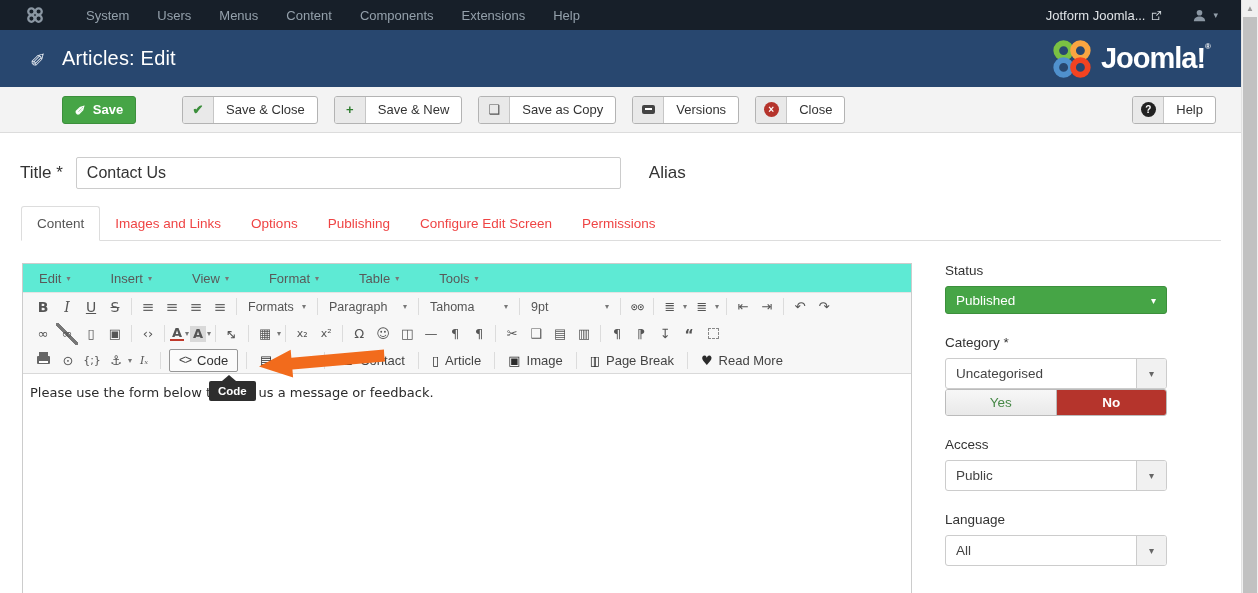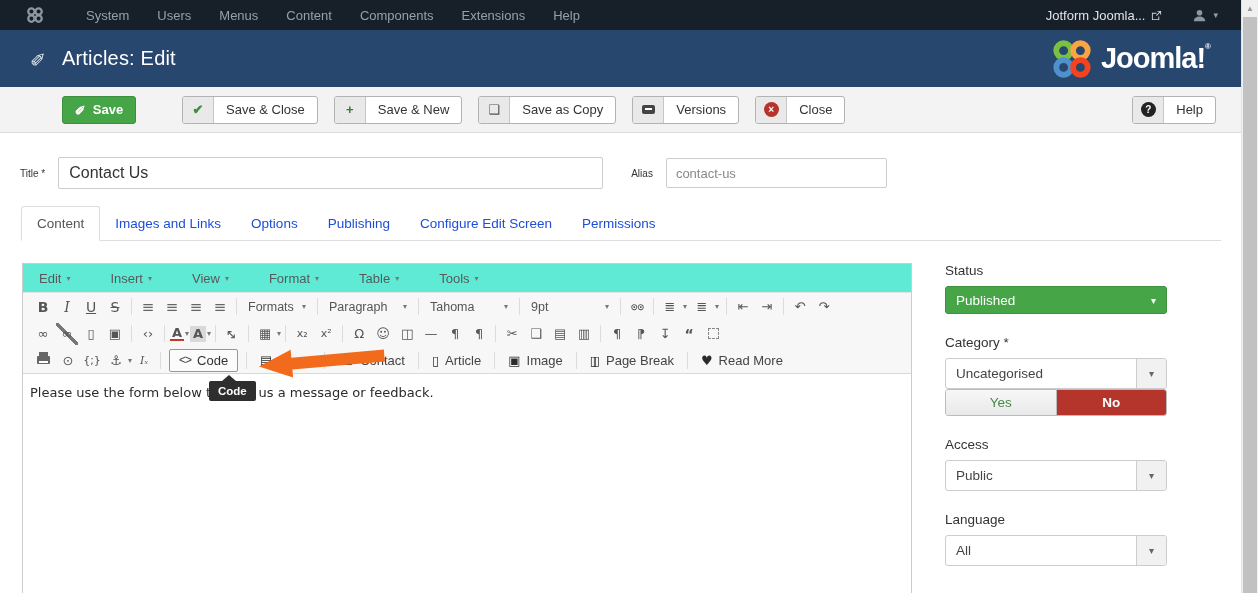--- a/index.html
+++ b/index.html
@@ -36,29 +36,29 @@
   .ic-copy { color:#555; }
   .ic-archive { width:13px; height:9px; background:#444; border-radius:2px; position:relative; }
   .ic-archive::after { content:""; position:absolute; left:3px; right:3px; top:3px; height:2px; background:#fff; }
   .circle-ic { width:15px; height:15px; border-radius:50%; display:flex; align-items:center; justify-content:center; color:#fff; font-size:10px; font-weight:bold; }
   .circle-red { background:#b5342c; }
   .circle-dark { background:#222; }
   .btn-help { position:absolute; right:42px; margin-right:0; }
 
   
   .form-row { display:flex; align-items:center; margin:24px 20px 0 20px; }
-  .form-row .flabel { font-size:10px; color:#333; }
+  .form-row .flabel { font-size:17px; color:#333; }
   .title-label { margin-right:13px; }
   .title-input { width:545px; height:32px; border:1px solid #ccc; border-radius:2px; padding:0 10px; font-size:16px; color:#333; font-family:"Liberation Sans",sans-serif; }
   .alias-label { margin-left:28px; margin-right:13px; }
   .alias-input { width:221px; height:30px; border:1px solid #ccc; border-radius:2px; padding:0 9px; font-size:13px; color:#888; font-family:"Liberation Sans",sans-serif; }
 
   
   .tabs { display:flex; align-items:flex-end; margin:17px 37px 0 21px; border-bottom:1px solid #ddd; }
-  .tab { font-size:13.5px; color:#1d4ed8; padding:9px 15px; cursor:pointer; }
+  .tab { font-size:13.5px; color:#ef4444; padding:9px 15px; cursor:pointer; }
   .tab.active { color:#555; background:#fff; border:1px solid #ddd; border-bottom:1px solid #fff; border-radius:3px 3px 0 0; margin-bottom:-1px; }
 
   
   .main { display:flex; align-items:flex-start; padding:22px 0 0 22px; }
 
   
   .editor { width:890px; border:1px solid #ccc; background:#fff; }
   .ed-menubar { display:flex; align-items:center; height:29px; padding:0 16px; gap:40px; background:#5eead4; border-bottom:1px solid #e4e4e4; }
   .ed-menu { font-size:13px; color:#595959; display:inline-flex; align-items:center; gap:5px; cursor:pointer; }
   .ed-menu .caret { font-size:8px; color:#777; }
@@ -203,21 +203,20 @@
         <span class="circle-ic circle-dark">?</span>
       </span>
     <span class="lbl">Help</span>
   </div>
 </div>
 
 <div class="form-row">
   <span class="flabel title-label">Title *</span>
   <input class="title-input" type="text" value="Contact Us" style="">
   <span class="flabel alias-label">Alias</span>
-  <input class="alias-input" type="text" value="contact-us" style="">
 </div>
 
 <div class="tabs">
   <span class="tab active">Content</span>
   <span class="tab">Images and Links</span>
   <span class="tab">Options</span>
   <span class="tab">Publishing</span>
   <span class="tab">Configure Edit Screen</span>
   <span class="tab">Permissions</span>
 </div>

